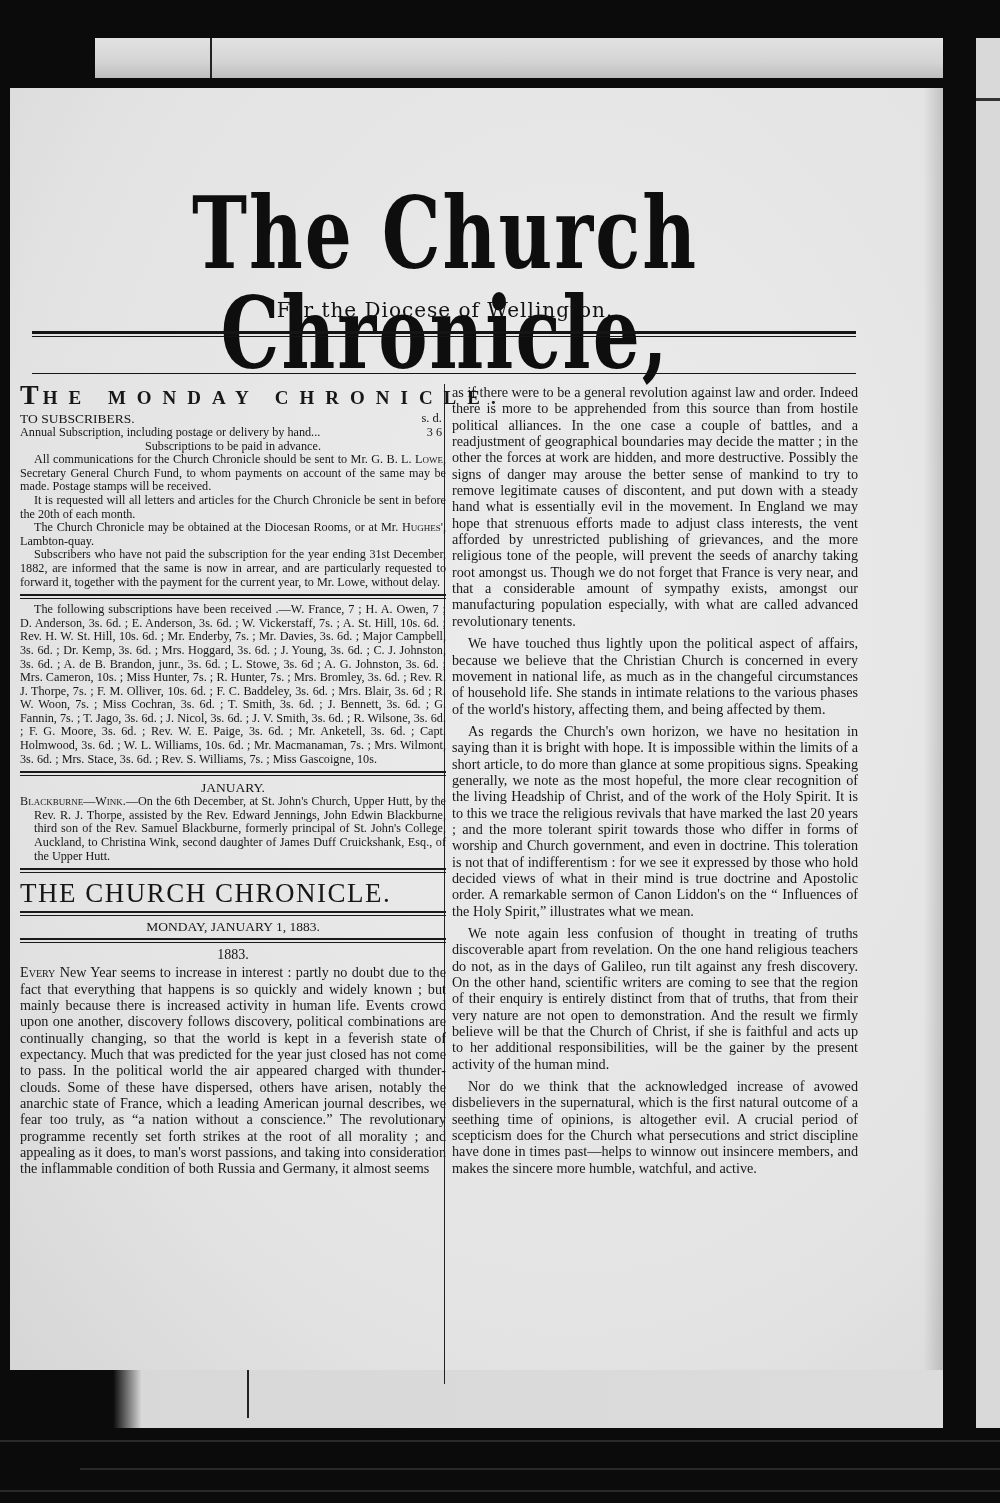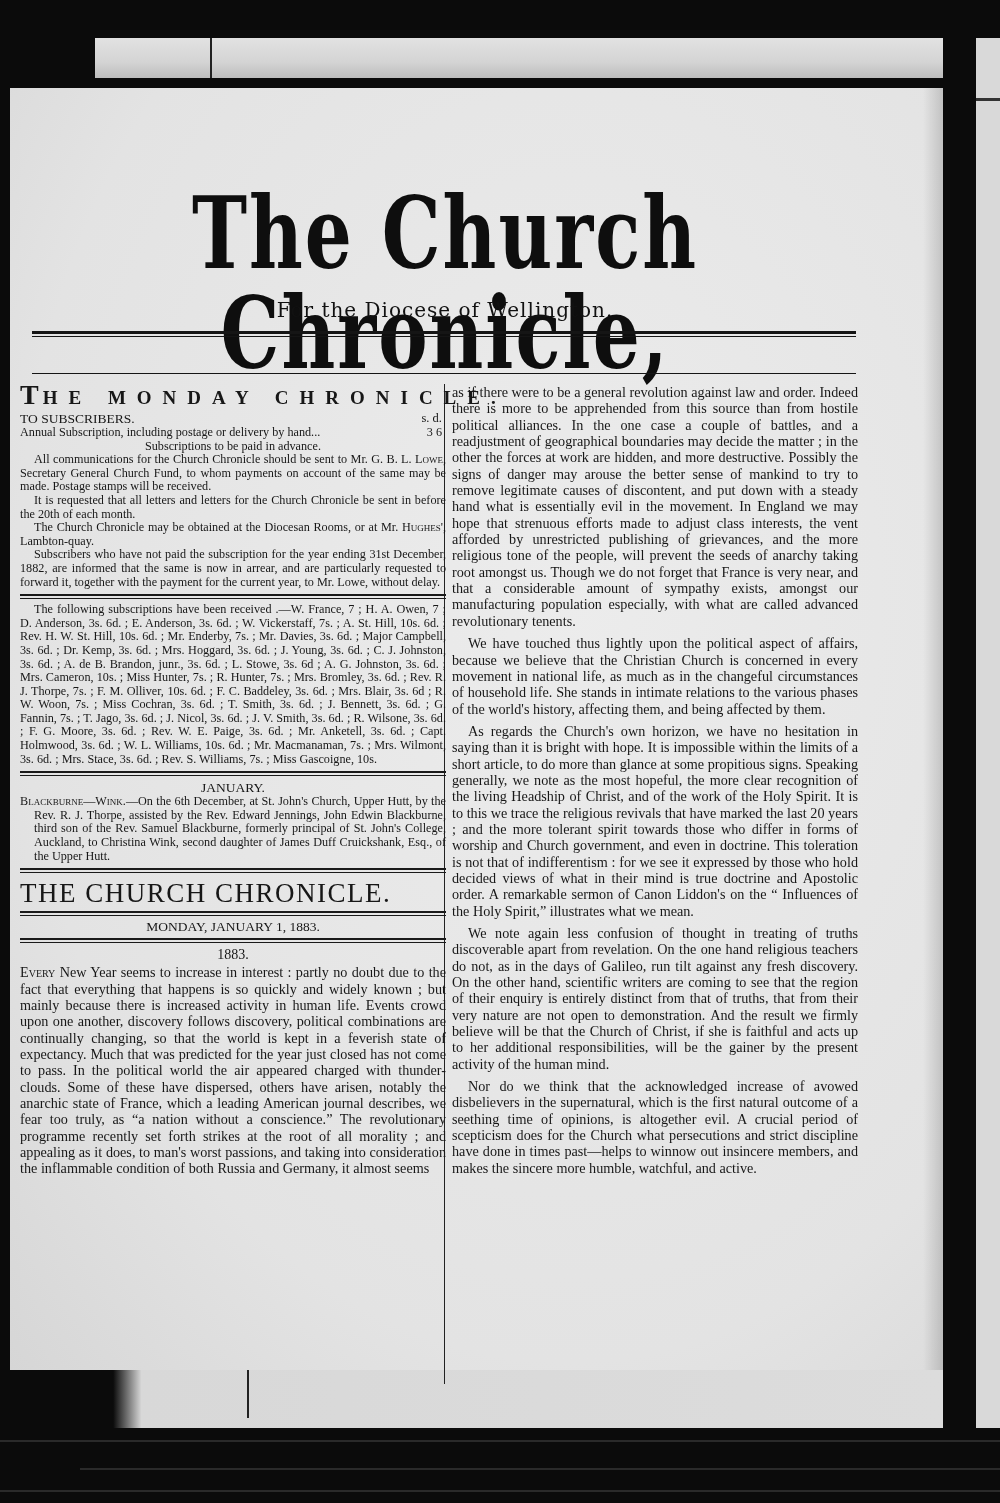--- a/index.html
+++ b/index.html
@@ -117,21 +117,21 @@
       <span>TO SUBSCRIBERS.</span>
       <span class="units">s. d.</span>
     </div>
     <div class="subs-row">
       <span>Annual Subscription, including postage or delivery by hand...</span>
       <span style="padding-right:4px;">3 6</span>
     </div>
     <div class="centered-line">Subscriptions to be paid in advance.</div>
 
     <p class="small"><span>All communications for the </span><span class="it">Church Chronicle</span><span> should be sent to Mr. G. B. L. </span><span class="sc">Lowe</span><span>, Secretary General Church Fund, to whom payments on account of the same may be made. Postage stamps will be received.</span></p>
-    <p class="small"><span>It is requested that all letters and letters for the </span><span class="it">Church Chronicle</span><span> be sent in before the 20th of each month.</span></p>
+    <p class="small"><span>It is requested will all letters and articles for the </span><span class="it">Church Chronicle</span><span> be sent in before the 20th of each month.</span></p>
     <p class="small"><span>The </span><span class="it">Church Chronicle</span><span> may be obtained at the Diocesan Rooms, or at Mr. </span><span class="sc">Hughes</span><span>', Lambton-quay.</span></p>
     <p class="small it">Subscribers who have not paid the subscription for the year ending 31st December, 1882, are informed that the same is now in arrear, and are particularly requested to forward it, together with the payment for the current year, to Mr. Lowe, without delay.</p>
 
     <div class="double-rule"></div>
 
     <p class="small">The following subscriptions have been received .—W. France, 7 ; H. A. Owen, 7 ; D. Anderson, 3s. 6d. ; E. Anderson, 3s. 6d. ; W. Vickerstaff, 7s. ; A. St. Hill, 10s. 6d. ; Rev. H. W. St. Hill, 10s. 6d. ; Mr. Enderby, 7s. ; Mr. Davies, 3s. 6d. ; Major Campbell, 3s. 6d. ; Dr. Kemp, 3s. 6d. ; Mrs. Hoggard, 3s. 6d. ; J. Young, 3s. 6d. ; C. J. Johnston, 3s. 6d. ; A. de B. Brandon, junr., 3s. 6d. ; L. Stowe, 3s. 6d ; A. G. Johnston, 3s. 6d. ; Mrs. Cameron, 10s. ; Miss Hunter, 7s. ; R. Hunter, 7s. ; Mrs. Bromley, 3s. 6d. ; Rev. R. J. Thorpe, 7s. ; F. M. Olliver, 10s. 6d. ; F. C. Baddeley, 3s. 6d. ; Mrs. Blair, 3s. 6d ; R. W. Woon, 7s. ; Miss Cochran, 3s. 6d. ; T. Smith, 3s. 6d. ; J. Bennett, 3s. 6d. ; G. Fannin, 7s. ; T. Jago, 3s. 6d. ; J. Nicol, 3s. 6d. ; J. V. Smith, 3s. 6d. ; R. Wilsone, 3s. 6d. ; F. G. Moore, 3s. 6d. ; Rev. W. E. Paige, 3s. 6d. ; Mr. Anketell, 3s. 6d. ; Capt. Holmwood, 3s. 6d. ; W. L. Williams, 10s. 6d. ; Mr. Macmanaman, 7s. ; Mrs. Wilmont, 3s. 6d. ; Mrs. Stace, 3s. 6d. ; Rev. S. Williams, 7s. ; Miss Gascoigne, 10s.</p>
 
     <div class="double-rule"></div>
 
     <div class="section-title">JANUARY.</div>

